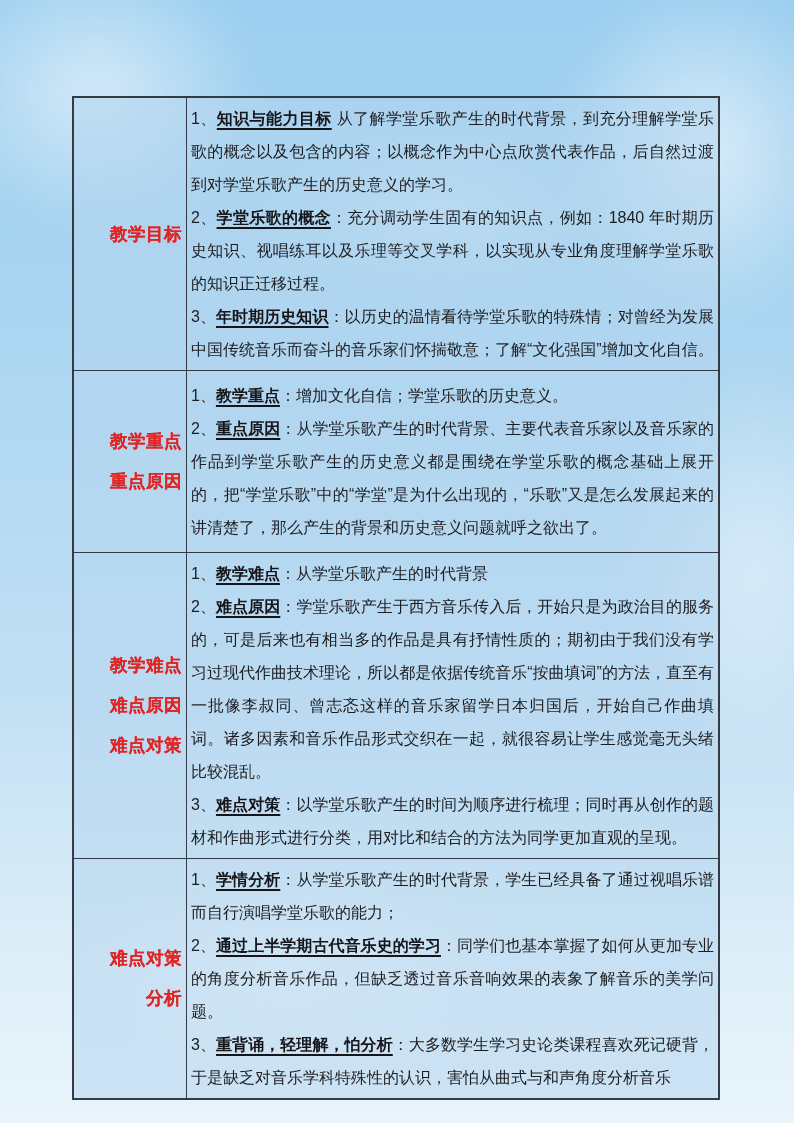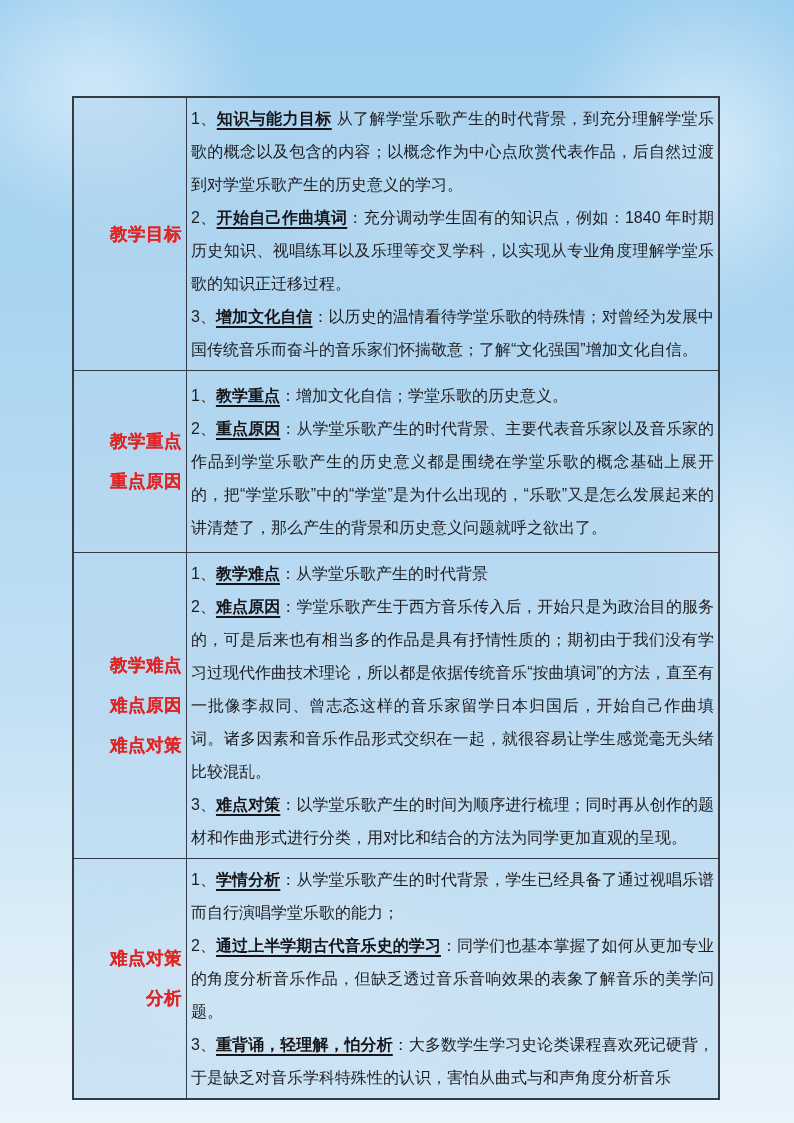--- a/index.html
+++ b/index.html
@@ -112,22 +112,22 @@
   <table class="lesson-table">
     <tbody id="table-body">
         <tr>
           <td class="label-cell">
             <div class="label-stack">
               <div class="label-line">教学目标</div>
             </div>
           </td>
           <td class="content-cell">
             <p class="item"><span class="num">1、</span><span class="kw">知识与能力目标</span><span class="sep"> </span><span class="txt">从了解学堂乐歌产生的时代背景，到充分理解学堂乐歌的概念以及包含的内容；以概念作为中心点欣赏代表作品，后自然过渡到对学堂乐歌产生的历史意义的学习。</span></p>
-            <p class="item"><span class="num">2、</span><span class="kw">开始自己作曲填词</span><span class="sep">：</span><span class="txt">充分调动学生固有的知识点，例如：1840 年时期历史知识、视唱练耳以及乐理等交叉学科，以实现从专业角度理解学堂乐歌的知识正迁移过程。</span></p>
-            <p class="item"><span class="num">3、</span><span class="kw">增加文化自信</span><span class="sep">：</span><span class="txt">以历史的温情看待学堂乐歌的特殊情；对曾经为发展中国传统音乐而奋斗的音乐家们怀揣敬意；了解“文化强国”增加文化自信。</span></p>
+            <p class="item"><span class="num">2、</span><span class="kw">学堂乐歌的概念</span><span class="sep">：</span><span class="txt">充分调动学生固有的知识点，例如：1840 年时期历史知识、视唱练耳以及乐理等交叉学科，以实现从专业角度理解学堂乐歌的知识正迁移过程。</span></p>
+            <p class="item"><span class="num">3、</span><span class="kw">年时期历史知识</span><span class="sep">：</span><span class="txt">以历史的温情看待学堂乐歌的特殊情；对曾经为发展中国传统音乐而奋斗的音乐家们怀揣敬意；了解“文化强国”增加文化自信。</span></p>
           </td>
         </tr>
         <tr>
           <td class="label-cell">
             <div class="label-stack">
               <div class="label-line">教学重点</div>
               <div class="label-line">重点原因</div>
             </div>
           </td>
           <td class="content-cell">

